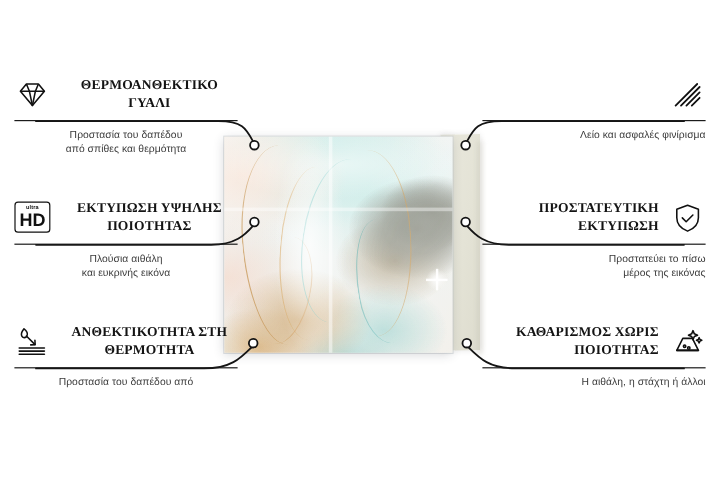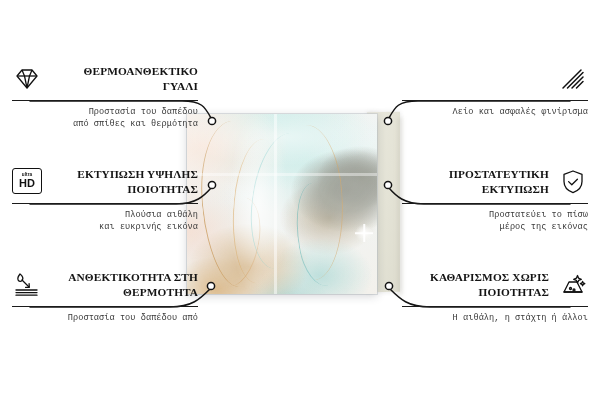--- a/index.html
+++ b/index.html
@@ -115,57 +115,57 @@
     content:""; position:absolute; background:rgba(255,255,255,.9);
   }
   .spark::before{ left:50%; top:0; width:1.5px; height:100%; transform:translateX(-50%); }
   .spark::after{ top:50%; left:0; height:1.5px; width:100%; transform:translateY(-50%); }
 
   
   #wires{ position:absolute; inset:0; pointer-events:none; }
 
   
   .feat{ position:absolute; width:186px; }
-  .feat.left{ left:12px; text-align:right; }
+  .feat.left{ left:12px; text-align:center; }
   .feat.right{ left:402px; text-align:right; }
 
   .feat-head{ display:flex; align-items:center; gap:9px; min-height:34px; }
   .feat.right .feat-head{ flex-direction:row-reverse; }
 
   .feat-title{
     font-family:"Liberation Serif", serif;
     font-weight:700;
     font-size:11.3px;
     line-height:1.32;
     letter-spacing:.15px;
     color:#141414;
   }
   .feat-rule{
     height:0; border-top:1.3px solid #1b1b1b;
     margin-top:4px; width:100%;
   }
   .feat-body{
-    font-family:Liberation Mono, monospace;
+    font-family:Liberation Sans, sans-serif;
     font-size:8.6px;
     line-height:1.45;
     color:#3a3a3a;
     margin-top:5px;
     letter-spacing:.05px;
   }
 
   .ic{ flex:0 0 auto; width:30px; height:28px; display:block; }
 
   
   .hdbox{
     width:30px;height:26px;border:1.4px solid #111;border-radius:3px;
     display:flex;flex-direction:column;align-items:center;justify-content:center;
     line-height:1;
   }
   .hdbox .u{ font-family:"Liberation Sans",sans-serif; font-size:4.6px; font-weight:700; color:#111; letter-spacing:.1px; }
-  .hdbox .h{ font-family:"Liberation Sans",sans-serif; font-size:11px; font-weight:700; color:#111; margin-top:.5px; }
+  .hdbox .h{ font-family:"Liberation Sans",sans-serif; font-size:15px; font-weight:700; color:#111; margin-top:.5px; }
 </style>
 </head>
 <body>
 
 <div id="stage">
 
   <div class="backing-panel"></div>
 
   <div class="glass-panel">
     <div class="art">

